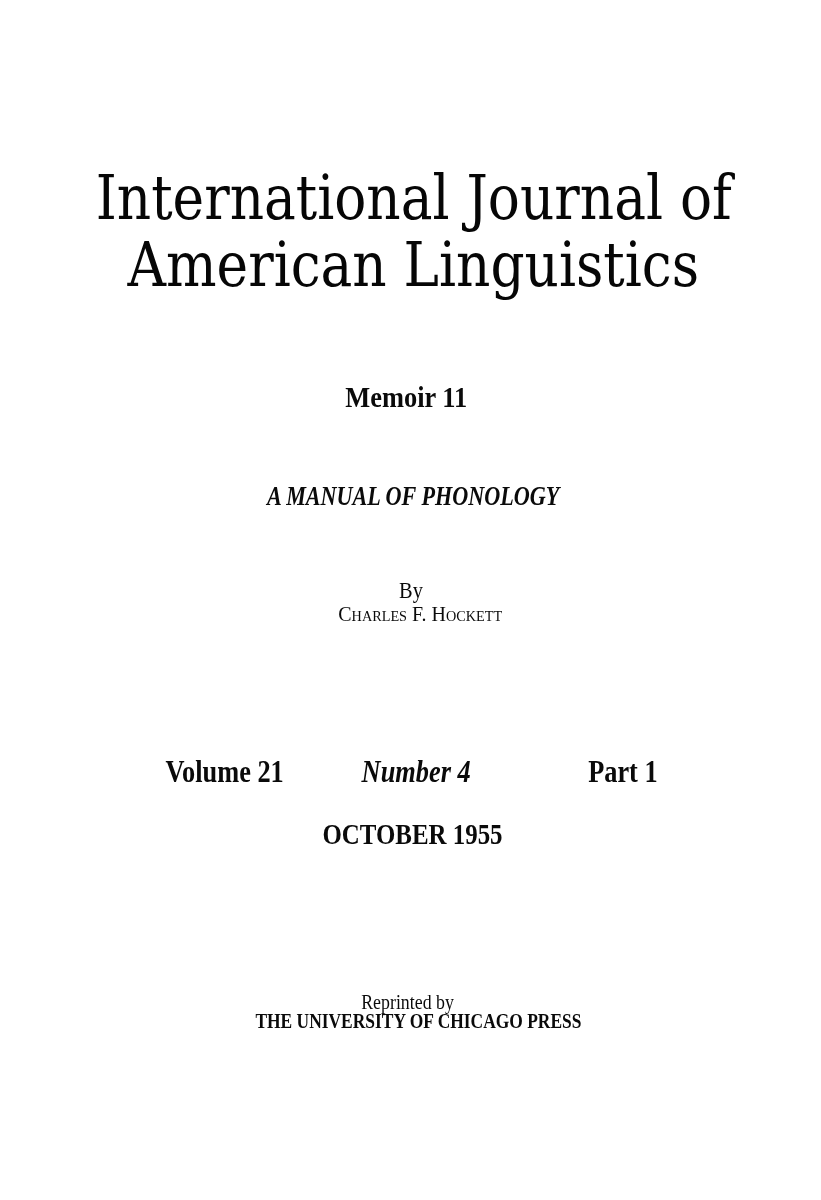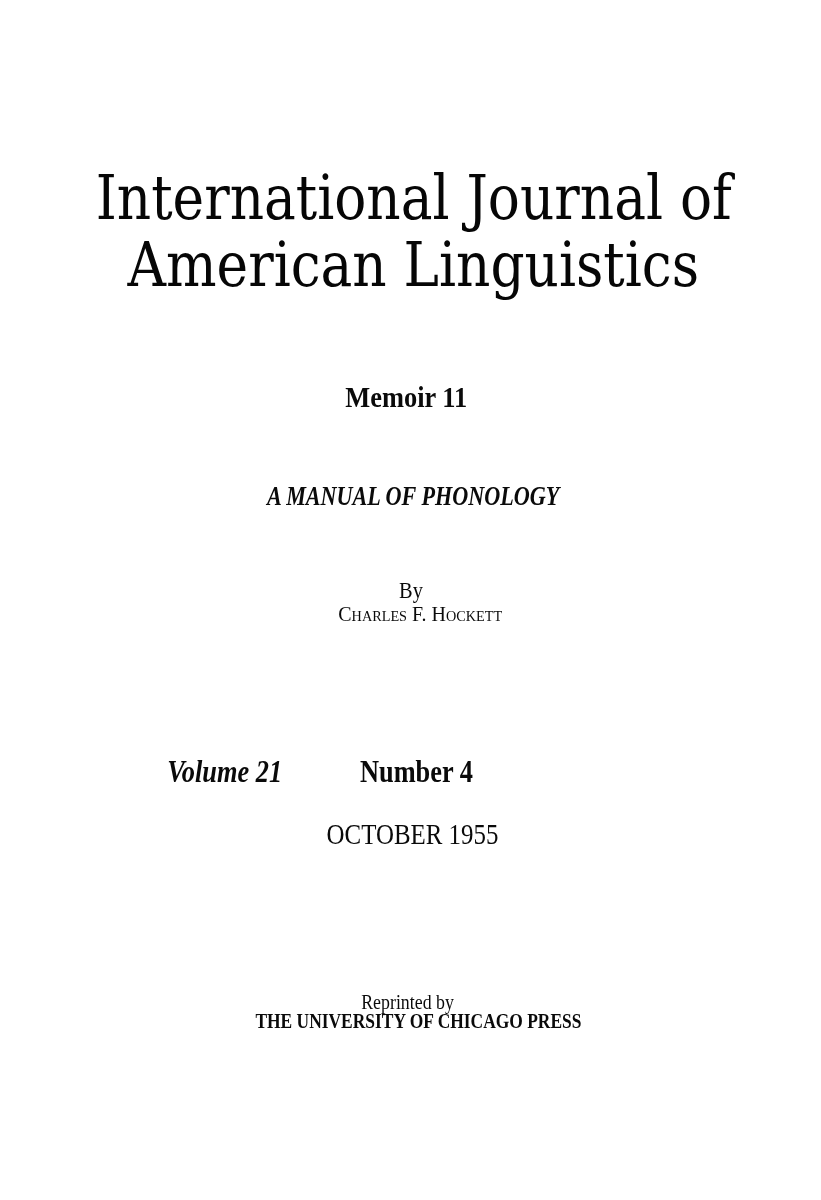--- a/index.html
+++ b/index.html
@@ -84,31 +84,31 @@
 
   
   .vol-item {
     top: 724px;
     width: 300px;
     font-size: 31px;
     font-weight: bold;
     line-height: 1.2;
   }
   .vol-item .cond { transform: scaleX(0.85); }
-  .vol-volume { left: 75px; font-style: italic; }
-  .vol-number { left: 266px; }
+  .vol-volume { left: 75px; }
+  .vol-number { left: 266px; font-style: italic; }
   .vol-part   { left: 473px; }
 
   
   .issue-date {
     left: 262px;
     top: 787px;
     width: 300px;
     font-size: 30px;
-    font-weight: normal;
+    font-weight: bold;
     line-height: 1.2;
   }
   .issue-date .cond { transform: scaleX(0.83); }
 
   
   .imprint-1 {
     left: 108px;
     top: 961px;
     width: 600px;
     font-size: 21px;
@@ -154,20 +154,23 @@
   <div class="abs by-label">
     <span class="cond">By</span>
   </div>
 
   <div class="abs vol-item vol-volume">
     <span class="cond">Volume 21</span>
   </div>
   <div class="abs vol-item vol-number">
     <span class="cond">Number 4</span>
   </div>
+  <div class="abs vol-item vol-part">
+    <span class="cond">Part 1</span>
+  </div>
 
   <div class="abs issue-date">
     <span class="cond">OCTOBER 1955</span>
   </div>
 
   <div class="abs imprint-2">
     <span class="cond">THE UNIVERSITY OF CHICAGO PRESS</span>
   </div>
   <div class="abs imprint-1">
     <span class="cond">Reprinted by</span>

